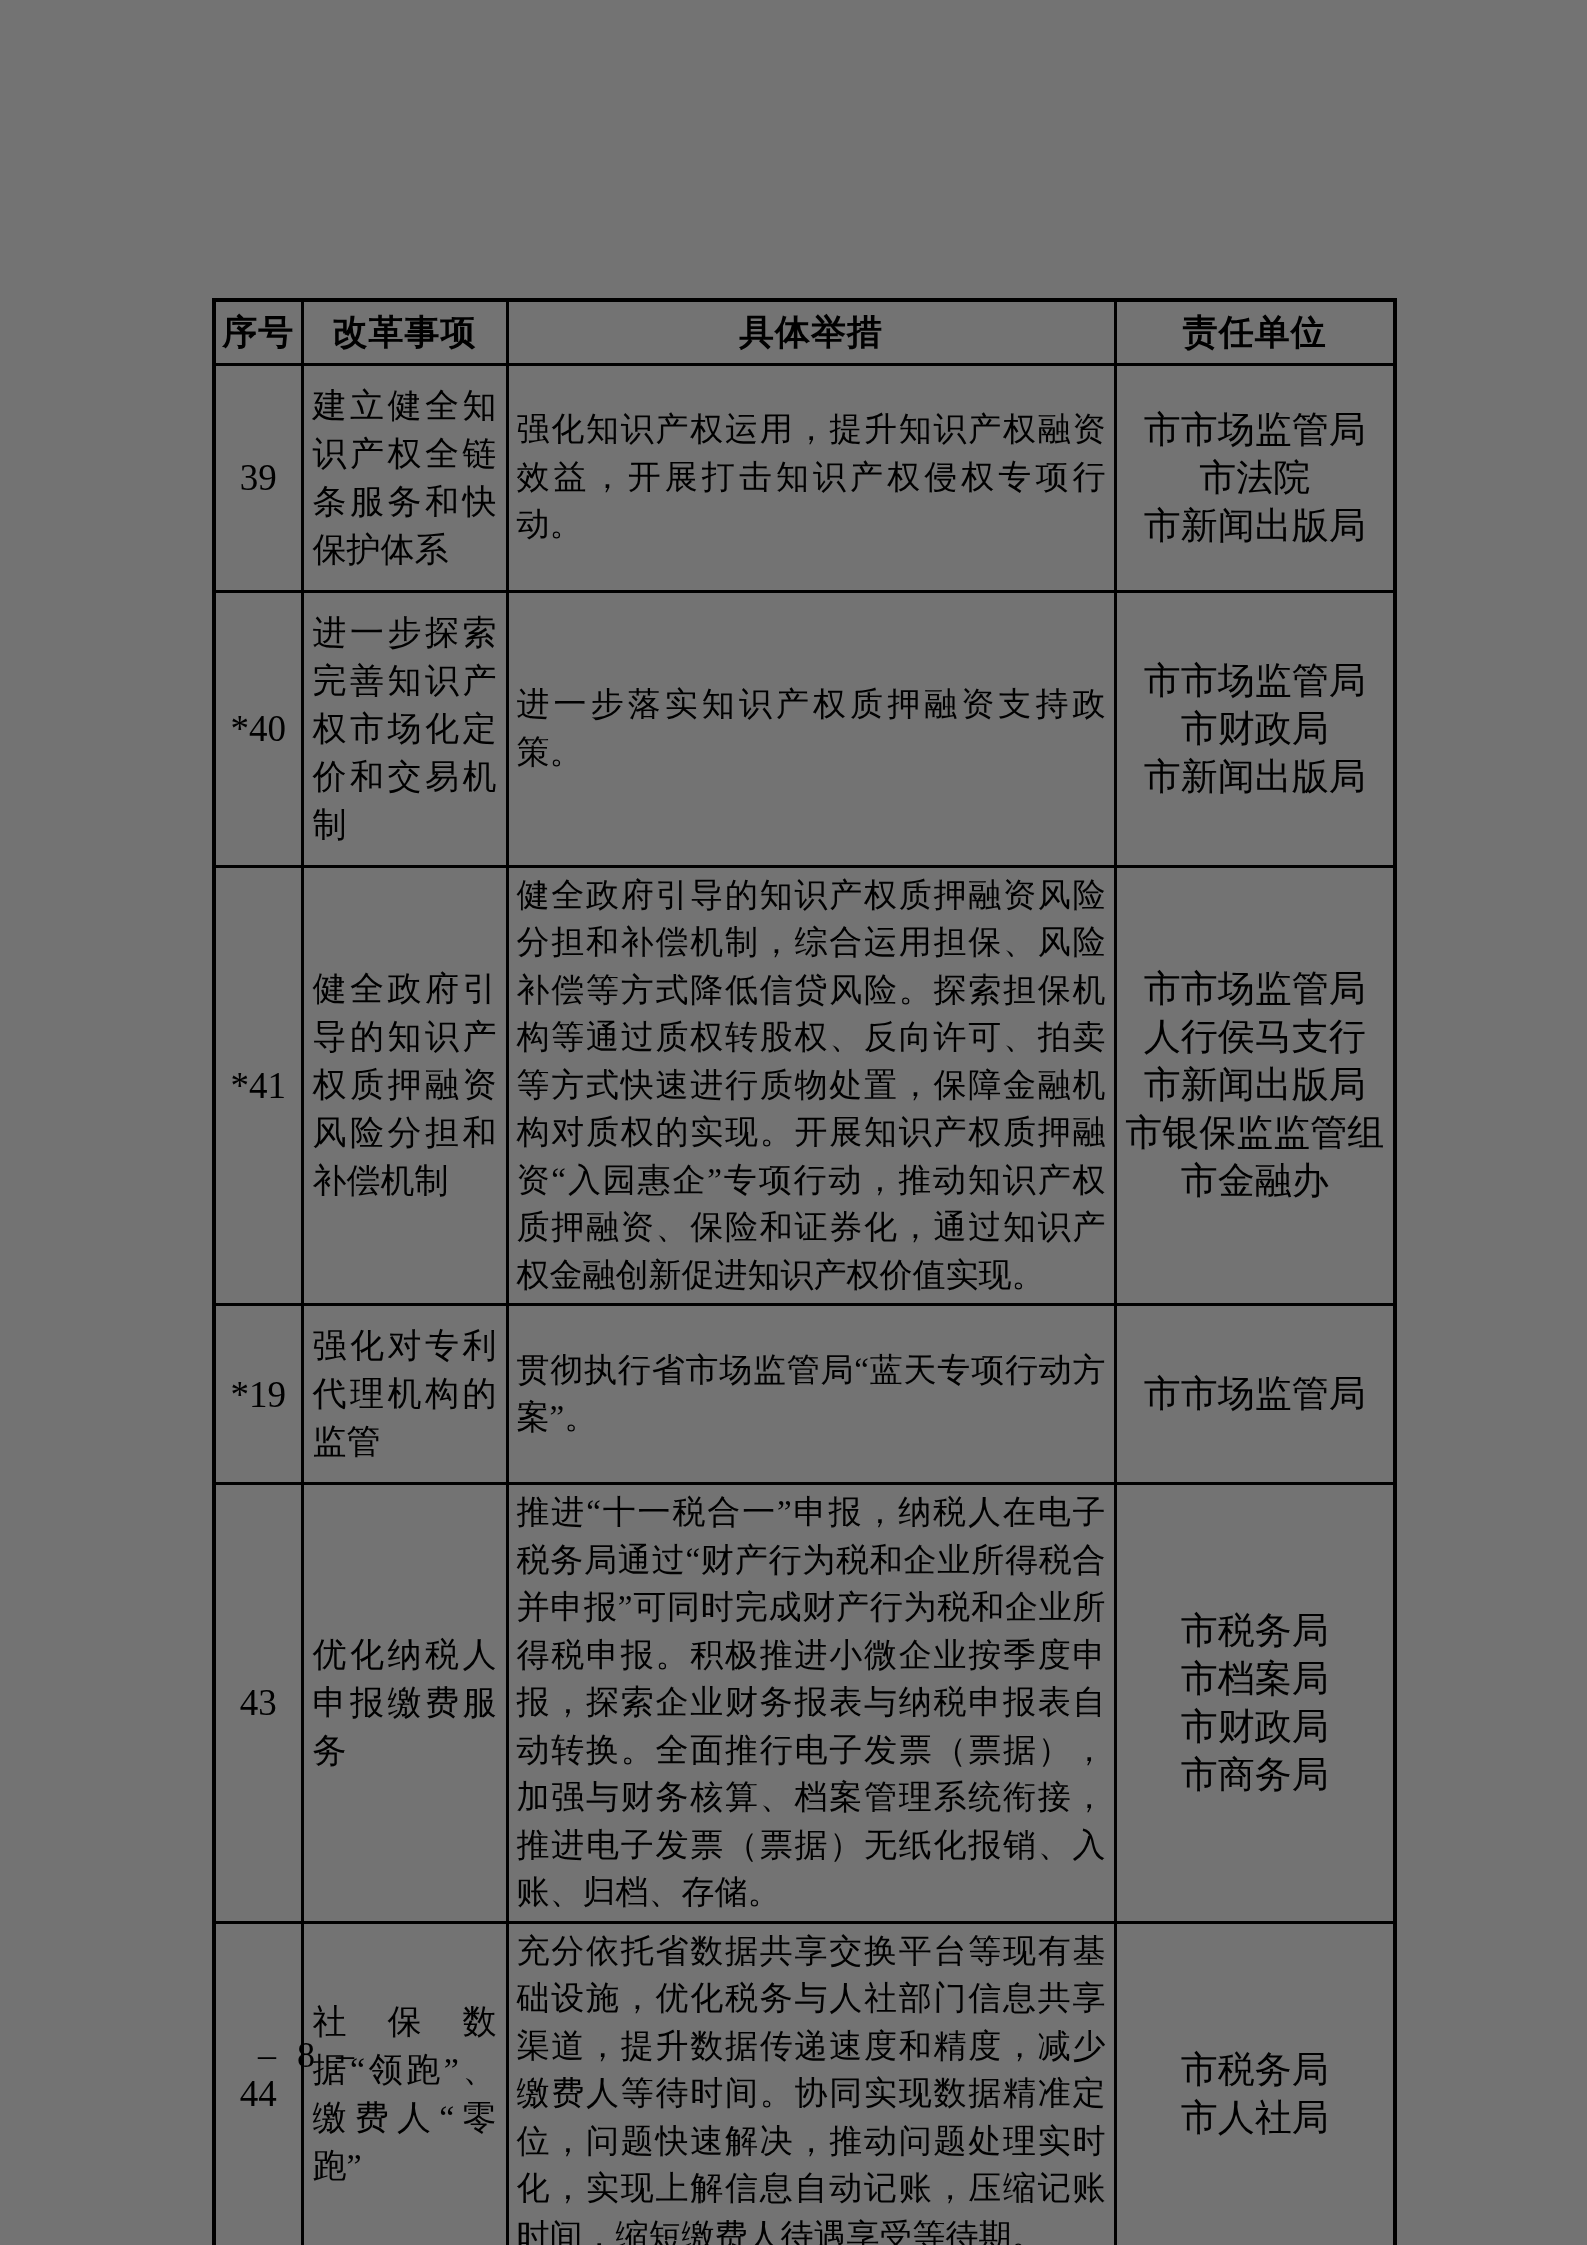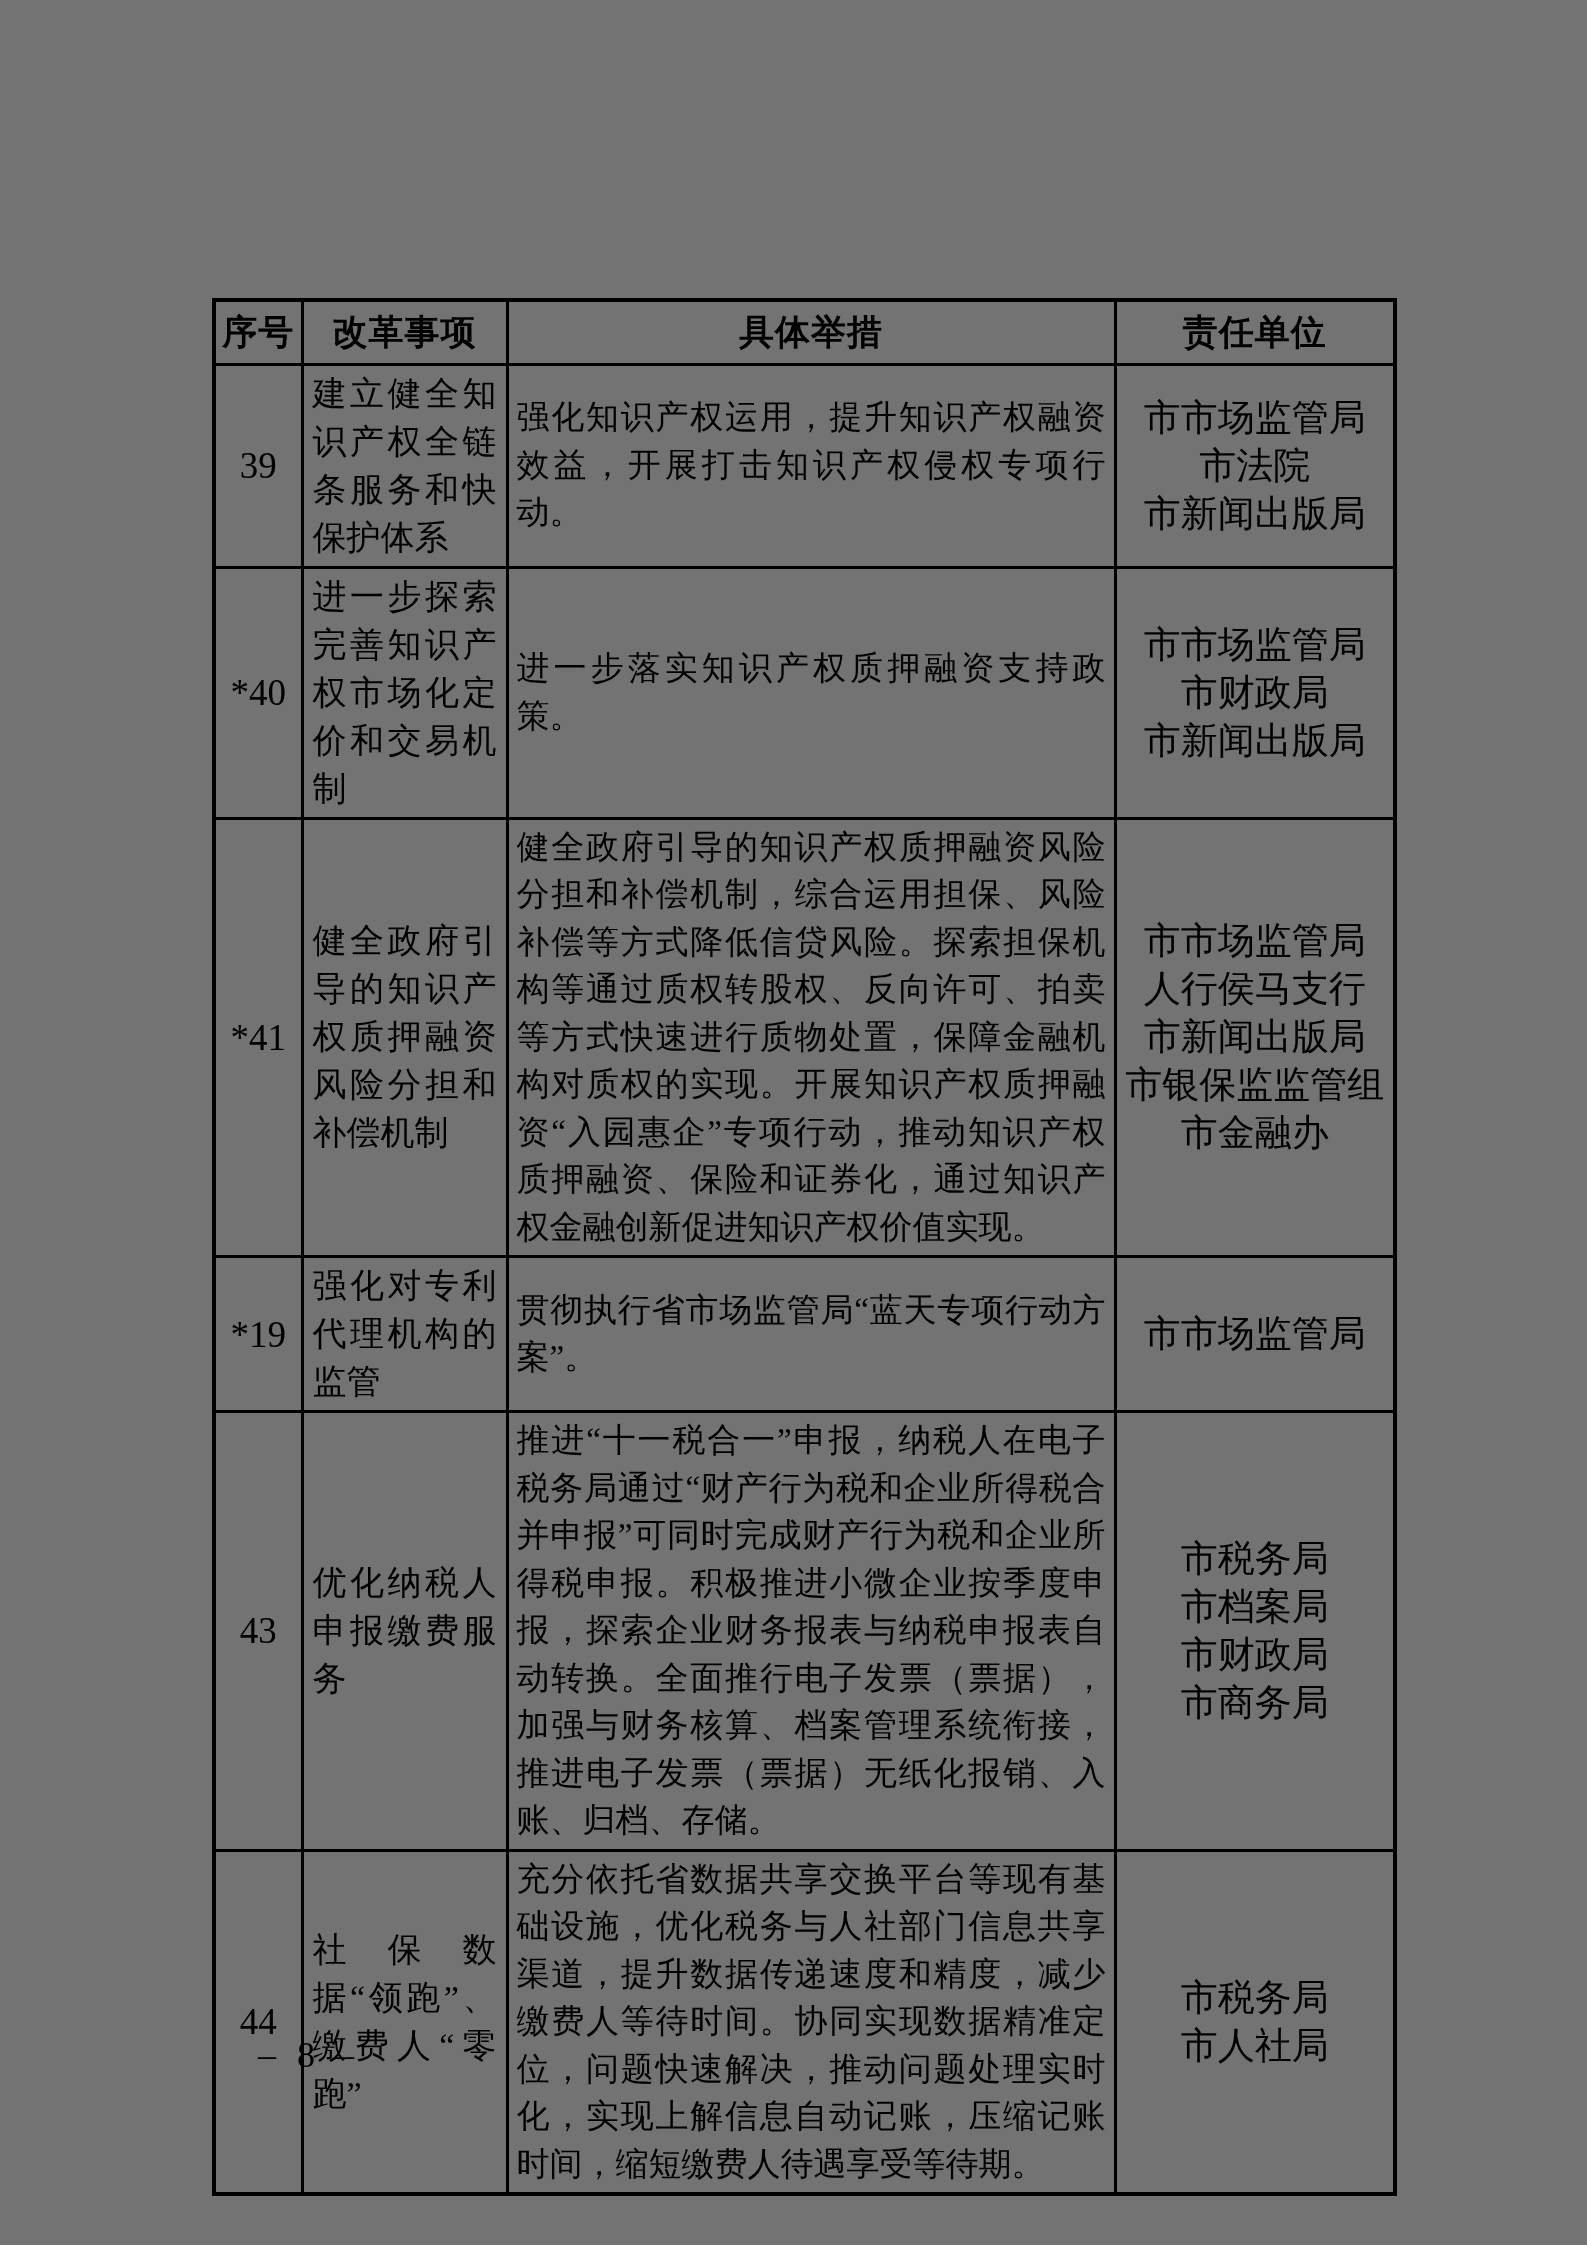--- a/index.html
+++ b/index.html
@@ -47,21 +47,21 @@
   }
   td.cell-id {
     text-align: center;
     font-size: 37px;
   }
   td.cell-item {
     font-size: 34px;
     line-height: 48px;
     text-align: justify;
     text-justify: inter-character;
-    padding: 4px 9px;
+    padding: 16px 9px;
   }
   td.cell-measures {
     font-size: 33px;
     line-height: 47.5px;
     text-align: justify;
     text-justify: inter-character;
     padding: 4px 8px;
     margin-left: 16px;
   }
   td.cell-units {

